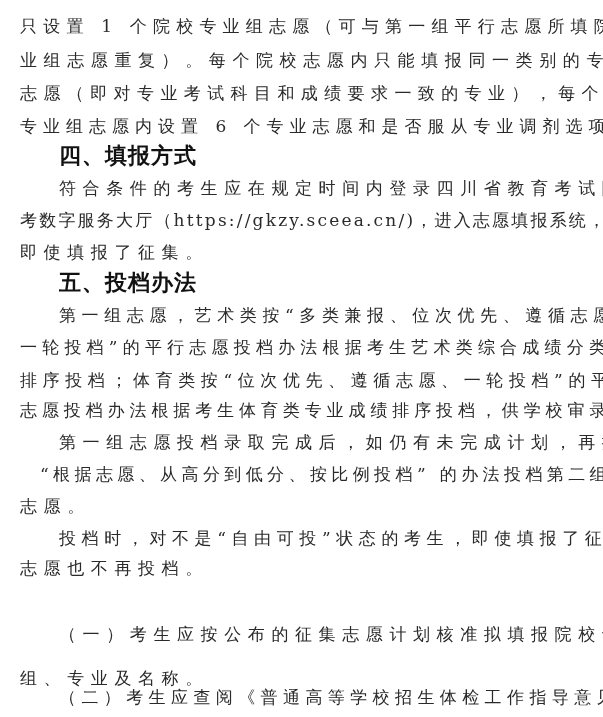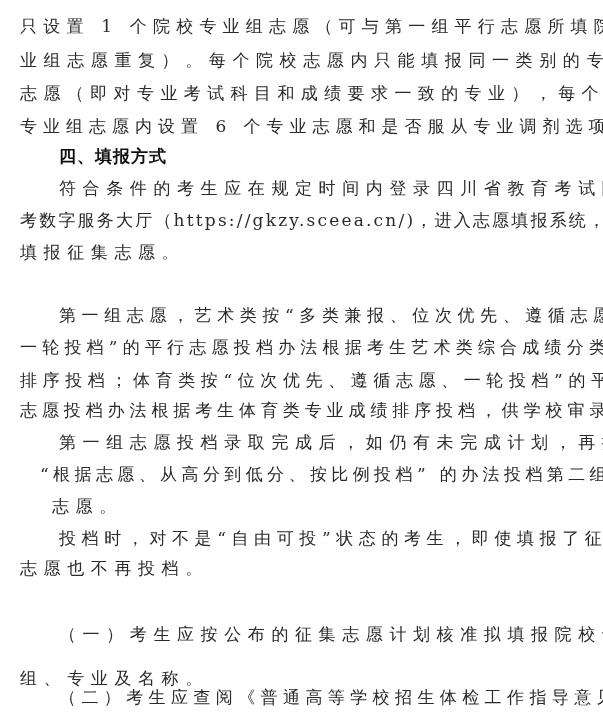--- a/index.html
+++ b/index.html
@@ -14,45 +14,46 @@
     color: #2a2a2a;
     letter-spacing: 6.6px;
     line-height: 20px;
   }
   .indent { left: 59px; }
   .heading {
     font-family: "DejaVu Sans", "Liberation Sans", sans-serif;
     font-weight: bold;
     color: #111;
     letter-spacing: 1px;
-    font-size: 17px;
+    font-size: 22px;
   }
 </style>
 </head>
 <body>
 
 <div class="page">
 
   <div class="line" style="top:16px; letter-spacing:6.2px;">只设置 1 个院校专业组志愿（可与第一组平行志愿所填院校专</div>
   <div class="line" style="top:50px; letter-spacing:6.6px;">业组志愿重复）。每个院校志愿内只能填报同一类别的专业组</div>
   <div class="line" style="top:83px; letter-spacing:6.4px;">志愿（即对专业考试科目和成绩要求一致的专业），每个院校</div>
   <div class="line" style="top:116px; letter-spacing:6.0px;">专业组志愿内设置 6 个专业志愿和是否服从专业调剂选项。</div>
 
   <div class="line indent heading" style="top:146px;">四、填报方式</div>
   <div class="line indent" style="top:178px; letter-spacing:6.6px;">符合条件的考生应在规定时间内登录四川省教育考试院高</div>
   <div class="line" style="top:210px; letter-spacing:2.2px;">考数字服务大厅（https://gkzy.sceea.cn/)，进入志愿填报系统，</div>
-  <div class="line" style="top:242px;">填报征集志愿。</div>
+  <div class="line" style="top:242px;">即使填报了征集。</div>
 
+  <div class="line indent heading" style="top:273px;">五、投档办法</div>
   <div class="line indent" style="top:305px; letter-spacing:5.6px;">第一组志愿，艺术类按“多类兼报、位次优先、遵循志愿、</div>
   <div class="line" style="top:337px; letter-spacing:5.2px;">一轮投档”的平行志愿投档办法根据考生艺术类综合成绩分类别</div>
   <div class="line" style="top:370px; letter-spacing:5.6px;">排序投档；体育类按“位次优先、遵循志愿、一轮投档”的平行</div>
   <div class="line" style="top:400px; letter-spacing:4.9px;">志愿投档办法根据考生体育类专业成绩排序投档，供学校审录。</div>
   <div class="line indent" style="top:432px; letter-spacing:6.6px;">第一组志愿投档录取完成后，如仍有未完成计划，再按</div>
   <div class="line" style="top:464px; left:40px; letter-spacing:4.4px;">“根据志愿、从高分到低分、按比例投档” 的办法投档第二组</div>
-  <div class="line" style="top:496px;margin-left:32px;">志愿。</div>
+  <div class="line" style="top:496px;">志愿。</div>
   <div class="line indent" style="top:528px; letter-spacing:5.6px;">投档时，对不是“自由可投”状态的考生，即使填报了征集</div>
   <div class="line" style="top:560px;font-family:Liberation Mono, monospace;">志愿也不再投档。</div>
 
   <div class="line indent" style="top:624px; letter-spacing:6.6px;">（一）考生应按公布的征集志愿计划核准拟填报院校专业</div>
   <div class="line" style="top:652px;margin-top:16px;">组、专业及名称。</div>
   <div class="line indent" style="top:687px; letter-spacing:5.4px;">（二）考生应查阅《普通高等学校招生体检工作指导意见》</div>
 
 </div>
 
 </body></html>

